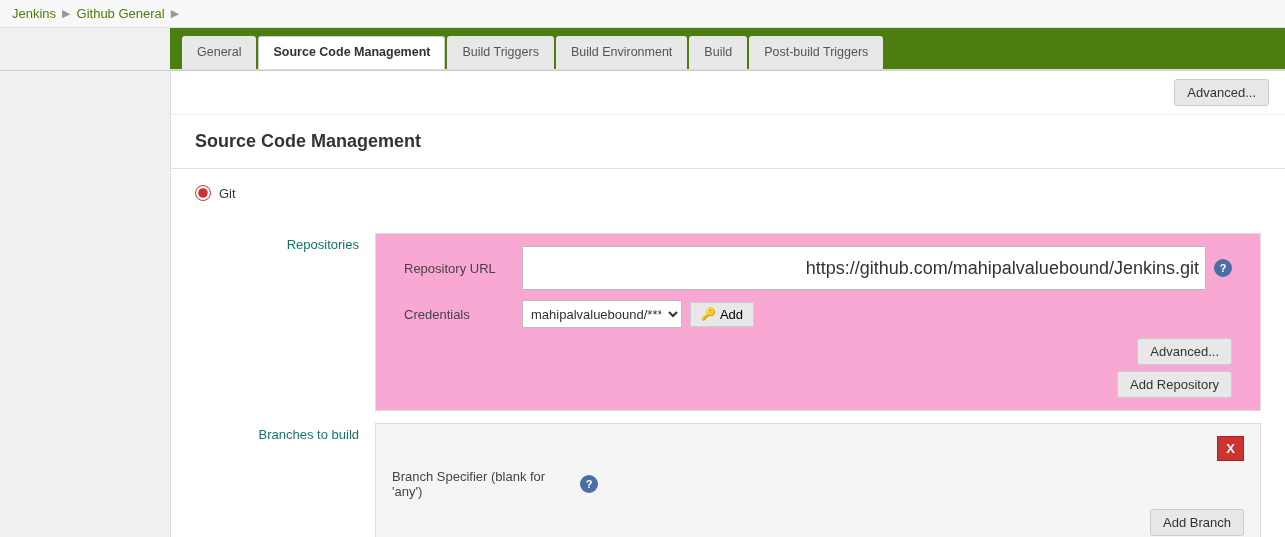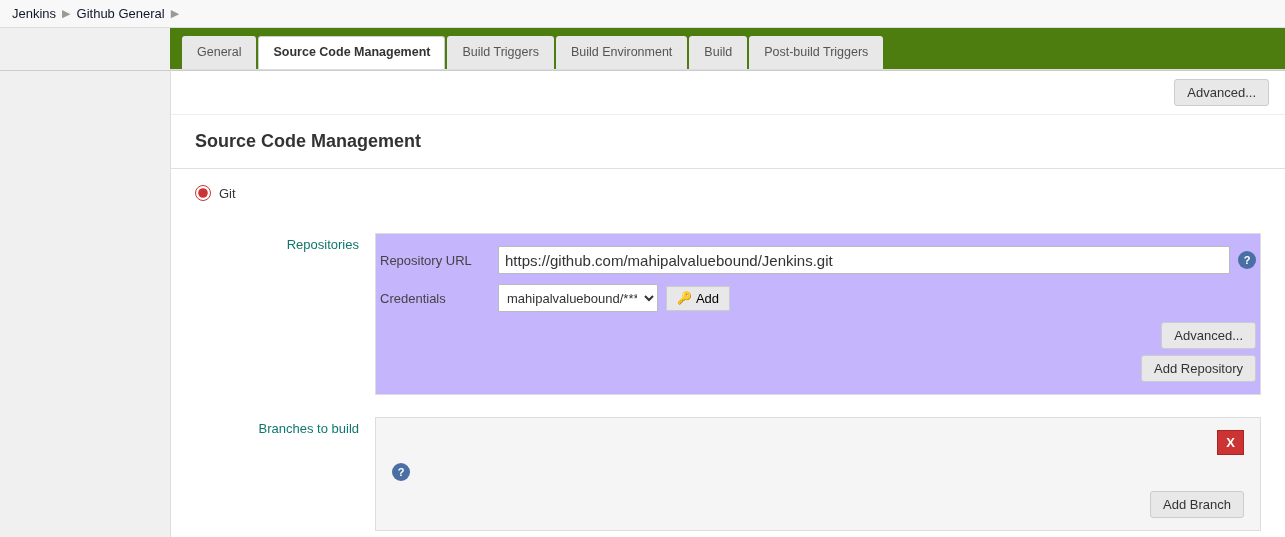--- a/index.html
+++ b/index.html
@@ -13,21 +13,21 @@
     
     .breadcrumb {
       display: flex;
       align-items: center;
       background: #f8f8f8;
       border-bottom: 1px solid #ddd;
       padding: 6px 12px;
       font-size: 13px;
     }
     .breadcrumb-item {
-      color: #0f172a;
+      color: #4d7c0f;
       cursor: pointer;
     }
     .breadcrumb-separator {
       margin: 0 6px;
       color: #999;
       font-size: 11px;
     }
 
     
     .tabs-container {
@@ -136,47 +136,47 @@
       font-size: 13px;
       text-align: right;
     }
     .config-content-cell {
       flex: 1;
       padding: 6px 0;
     }
 
     
     .repo-box {
-      background: #c4b5fd;
+      background: #f9a8d4;
       border: 1px solid #ddd;
-      padding: 12px 4px;
-      margin-bottom: 10px;
+      padding: 12px 28px;
     }
 
     .repo-row {
       display: flex;
       align-items: center;
       margin-bottom: 10px;
       gap: 8px;
     }
     .repo-row-label {
       width: 110px;
       flex-shrink: 0;
       font-size: 13px;
       color: #444;
     }
 
     .text-input {
-      height: 28px;
+      height: 44px;
       border: 1px solid #bbb;
       padding: 3px 6px;
-      font-size: 15px;
+      font-size: 18px;
       background: #fff;
       color: #333;
       flex: 1;
+      text-align: right;
     }
 
     .select-input {
       height: 28px;
       border: 1px solid #bbb;
       padding: 2px 4px;
       font-size: 13px;
       background: #fff;
       color: #333;
       width: 160px;
@@ -336,20 +336,21 @@
       <div class="config-row">
         <div class="config-label-cell">Branches to build</div>
         <div class="config-content-cell">
           <div class="branches-box">
 
             <div class="branches-header">
               <button class="btn-red">X</button>
             </div>
 
             <div class="branch-row">
+              <span class="branch-row-label">Branch Specifier (blank for 'any')</span>
               <span class="help-icon">?</span>
             </div>
 
             <div class="repo-actions" style="margin-top:10px;">
               <button class="btn">Add Branch</button>
             </div>
           </div>
         </div>
       </div>
     </div>

